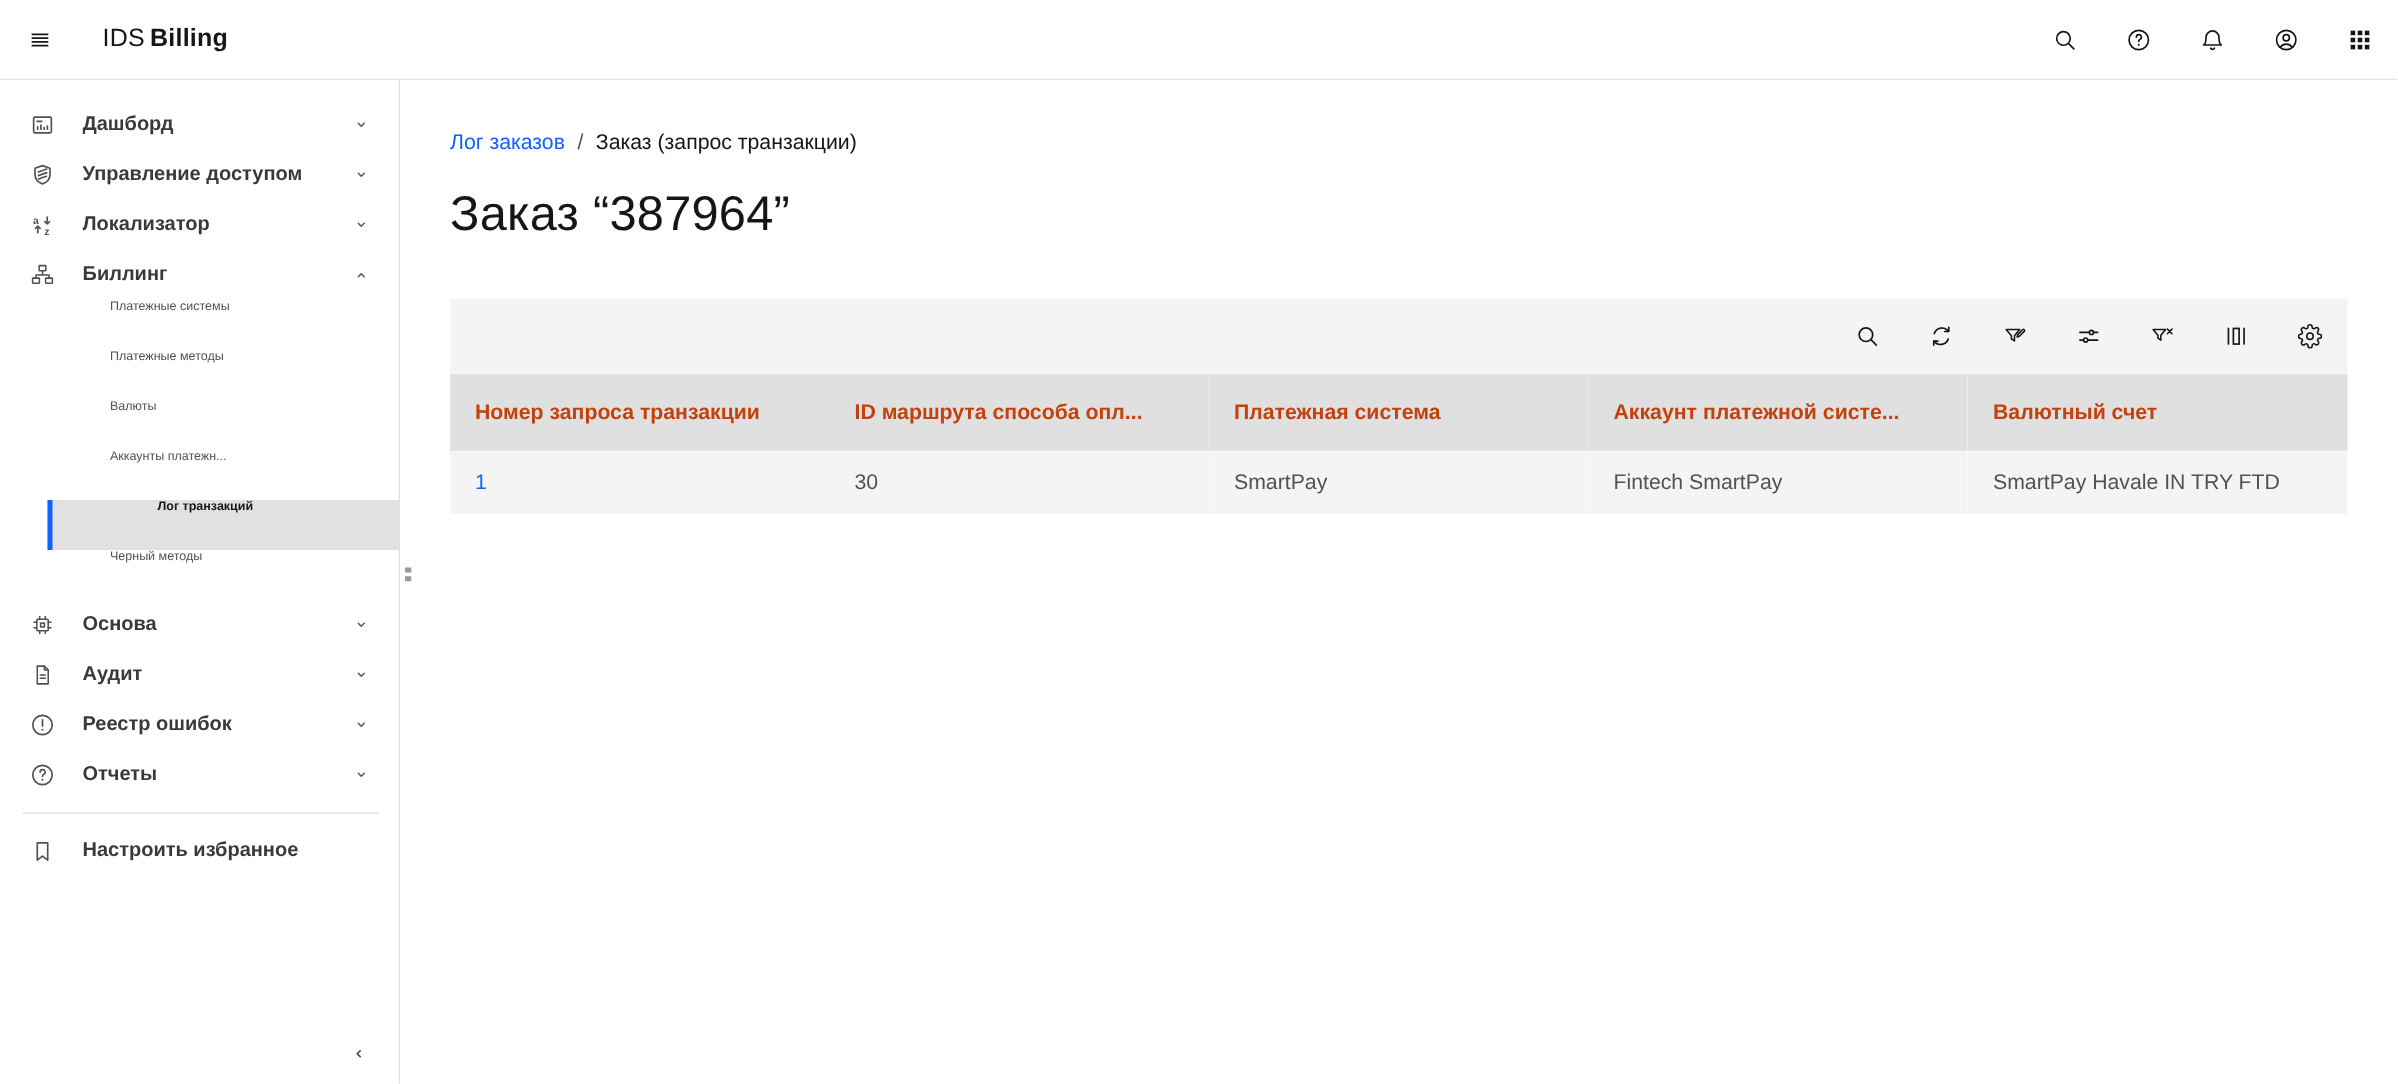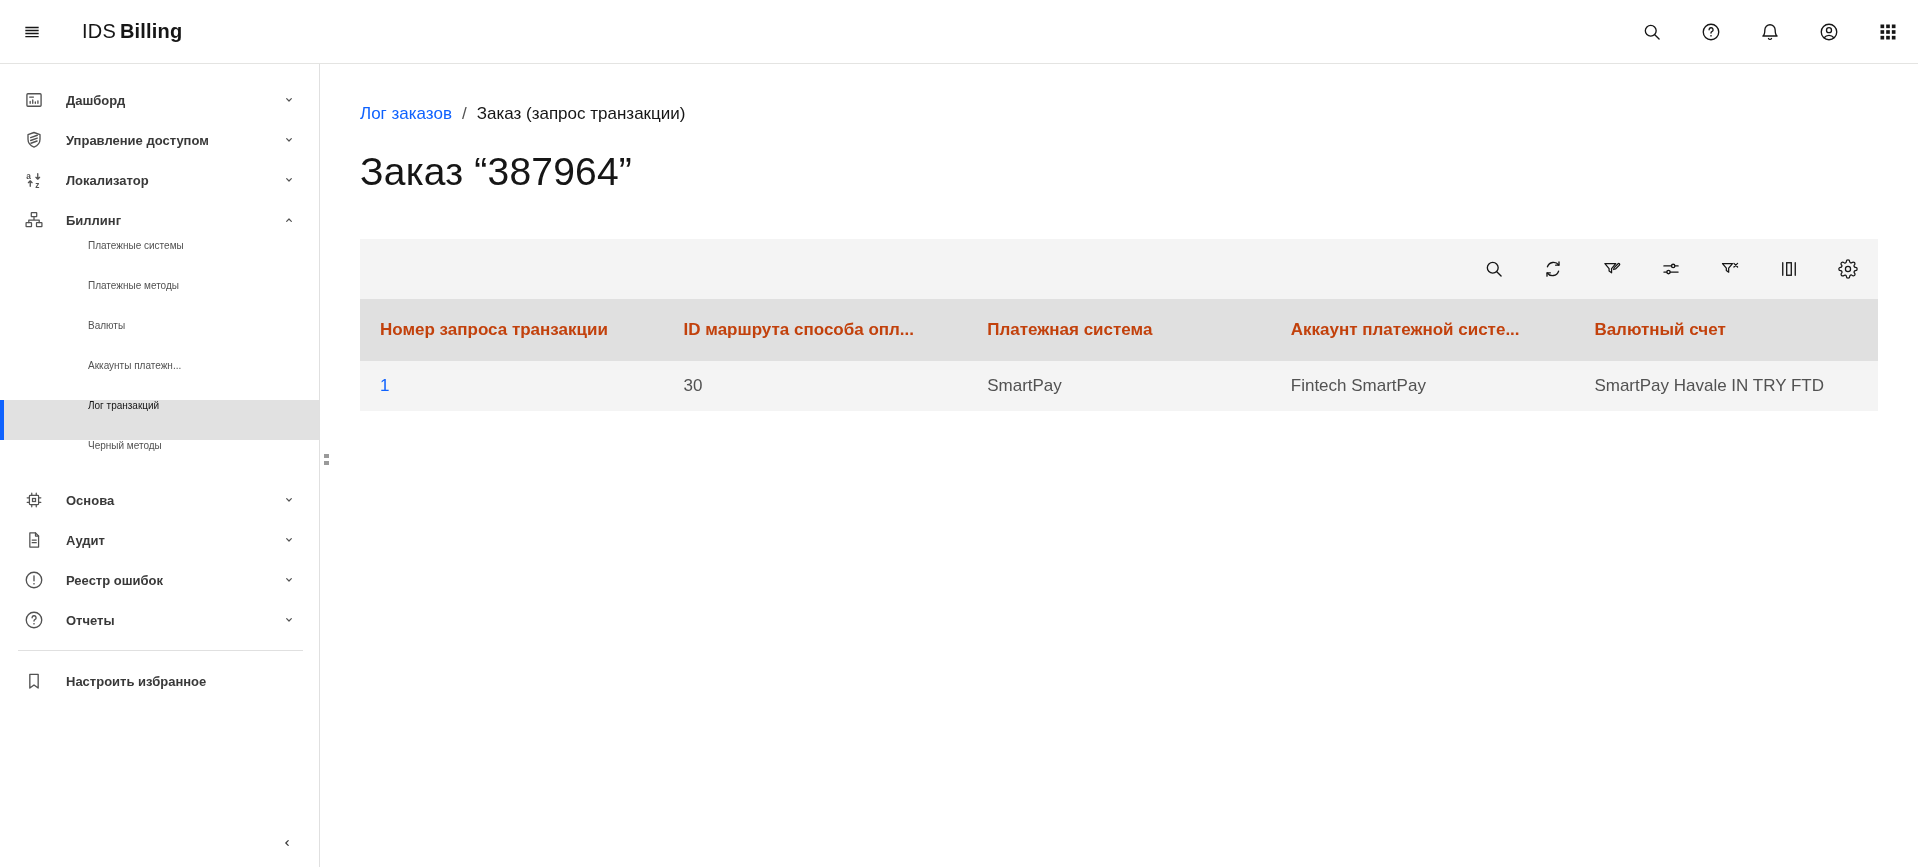--- a/index.html
+++ b/index.html
@@ -37,29 +37,29 @@
   
   .sidebar {
     width:320px; flex:none; background:#fff; border-right:1px solid #e0e0e0;
     padding-top:16px; position:relative;
   }
   .nav-item {
     height:40px; display:flex; align-items:center;
     padding:0 22px 0 24px; cursor:pointer;
   }
   .nav-item .nav-icon { width:20px; height:20px; margin-right:22px; flex:none; color:#525252; }
-  .nav-item .nav-label { flex:1; font-size:13px; font-weight:700; color:#393939; white-space:nowrap; overflow:hidden; }
+  .nav-item .nav-label { flex:1; font-size:16px; font-weight:700; color:#393939; white-space:nowrap; overflow:hidden; }
   .nav-item .chev { color:#525252; flex:none; }
   .nav-sub-item {
     height:40px; display:flex; 
     padding-left:88px; font-size:10px; color:#525252; cursor:pointer; white-space:nowrap;
   }
   .nav-sub-item.active {
     background:#e1e1e1; border-left:4px solid #0f62fe; padding-left:84px;
-    font-weight:400; color:#161616;
+    font-weight:700; color:#161616;margin-left:38px;
   }
   .sidebar-divider { border-top:1px solid #e0e0e0; margin:10px 16px 10px 18px; }
   .collapse-btn {
     position:absolute; right:8px; bottom:4px; width:48px; height:40px;
     display:flex; align-items:center; justify-content:center; color:#393939; cursor:pointer;
   }
   .resize-handle {
     position:absolute; left:322px; top:390px; width:8px; height:20px;
     display:flex; flex-direction:column; gap:3px; align-items:center; cursor:col-resize;
   }

